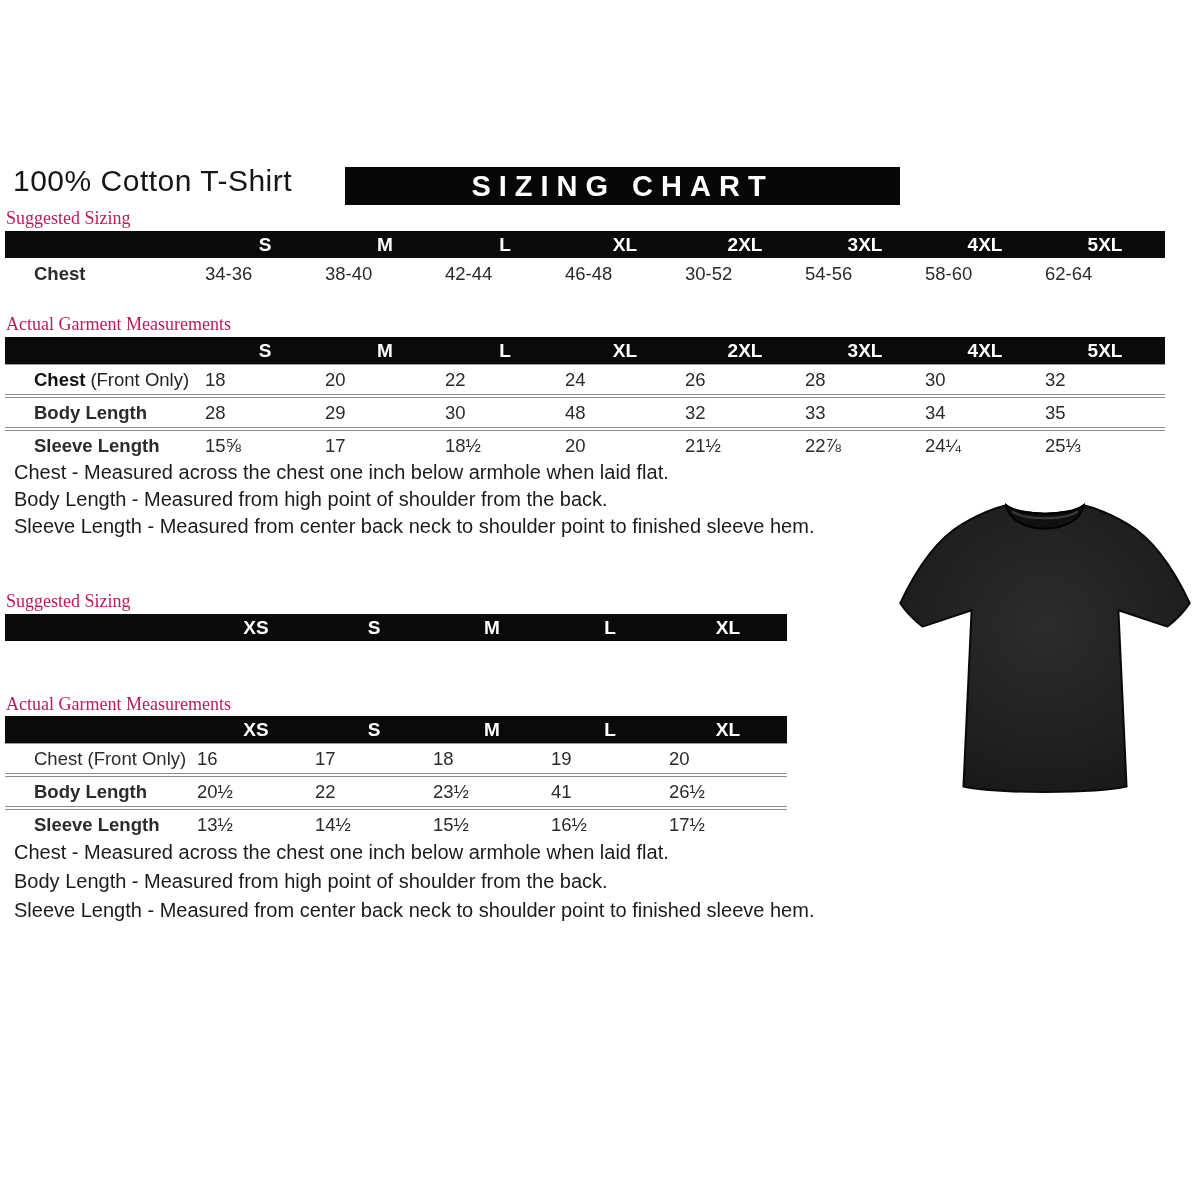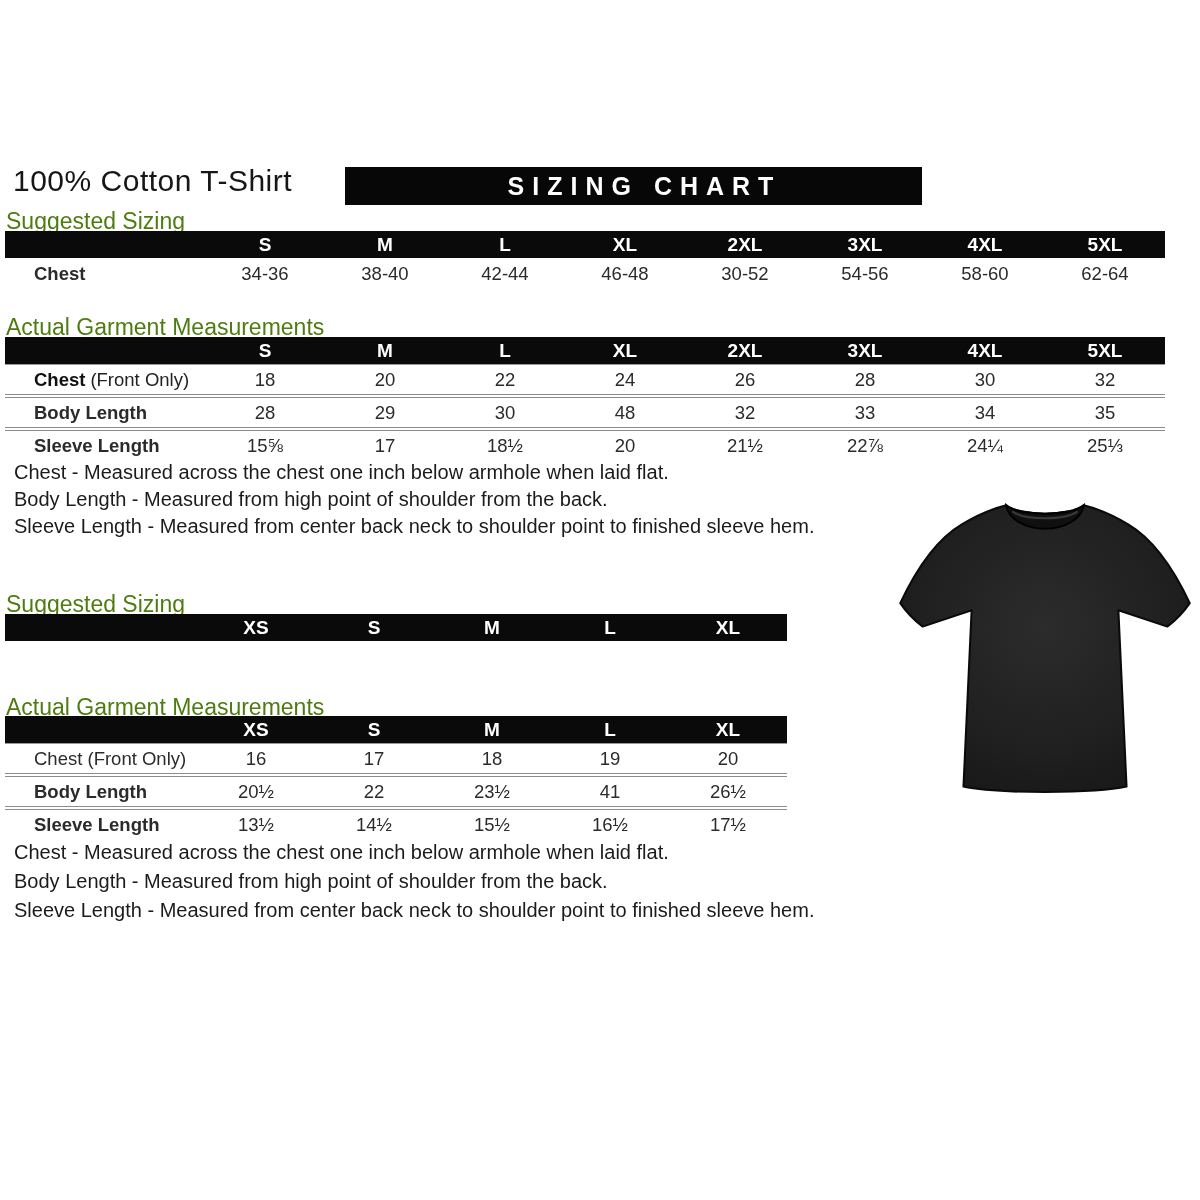--- a/index.html
+++ b/index.html
@@ -1,30 +1,30 @@
 <!DOCTYPE html>
 <html><head>
 <meta charset="utf-8">
 <style>
   html,body{margin:0;padding:0;background:#fff;}
   #canvas{position:relative;width:1200px;height:1200px;background:#ffffff;overflow:hidden;
           font-family:"Liberation Sans","DejaVu Sans",sans-serif;color:#1a1a1a;}
   .abs{position:absolute;}
   .page-title{font-size:30px;font-weight:400;color:#161616;letter-spacing:0.5px;}
-  .banner{background:#070707;color:#ffffff;font-weight:700;font-size:25px;letter-spacing:8px;
-          text-align:center;line-height:38px;padding-left:22px;}
-  .sec-heading{font-size:23px;color:#4d7c0f;}
+  .banner{background:#070707;color:#ffffff;font-weight:700;font-size:29px;letter-spacing:8px;
+          text-align:center;line-height:38px;}
+  .sec-heading{font-size:18px;color:#be185d;font-family:Liberation Serif, serif;}
   .youth-title{font-size:27px;font-weight:700;color:#111;}
   
   .gridA{display:grid;grid-template-columns:200px repeat(8,120px);}
   .gridY{display:grid;grid-template-columns:192px repeat(5,118px);}
   .hrow{background:#0a0a0a;}
   .hrow .hcell{color:#fff;font-weight:700;font-size:19px;text-align:center;line-height:27px;height:27px;}
   .hrow.hline{border-bottom:1px solid #9a9a9a;}
-  .vrow .vcell{font-size:18.5px;color:#2b2b2b;text-align:center;line-height:32px;height:32px;white-space:nowrap;}
+  .vrow .vcell{font-size:18.5px;color:#2b2b2b;text-align:left;line-height:32px;height:32px;white-space:nowrap;}
   .vrow .lbl, .hrow .lbl{text-align:left;padding-left:29px;}
   .b{font-weight:700;color:#111;}
   .nb{font-weight:400;}
   .sfx{margin-left:5px;font-weight:400;color:#222;}
   .mrow + .mrow{border-top:4px double #8c8c8c;}
   .mrow .vcell{line-height:29px;height:29px;}
   .notes p{margin:0;font-size:20px;color:#1b1b1b;}
   .notesA p{line-height:27px;}
   .notesY p{line-height:29px;}
   .tshirt{display:block;}

